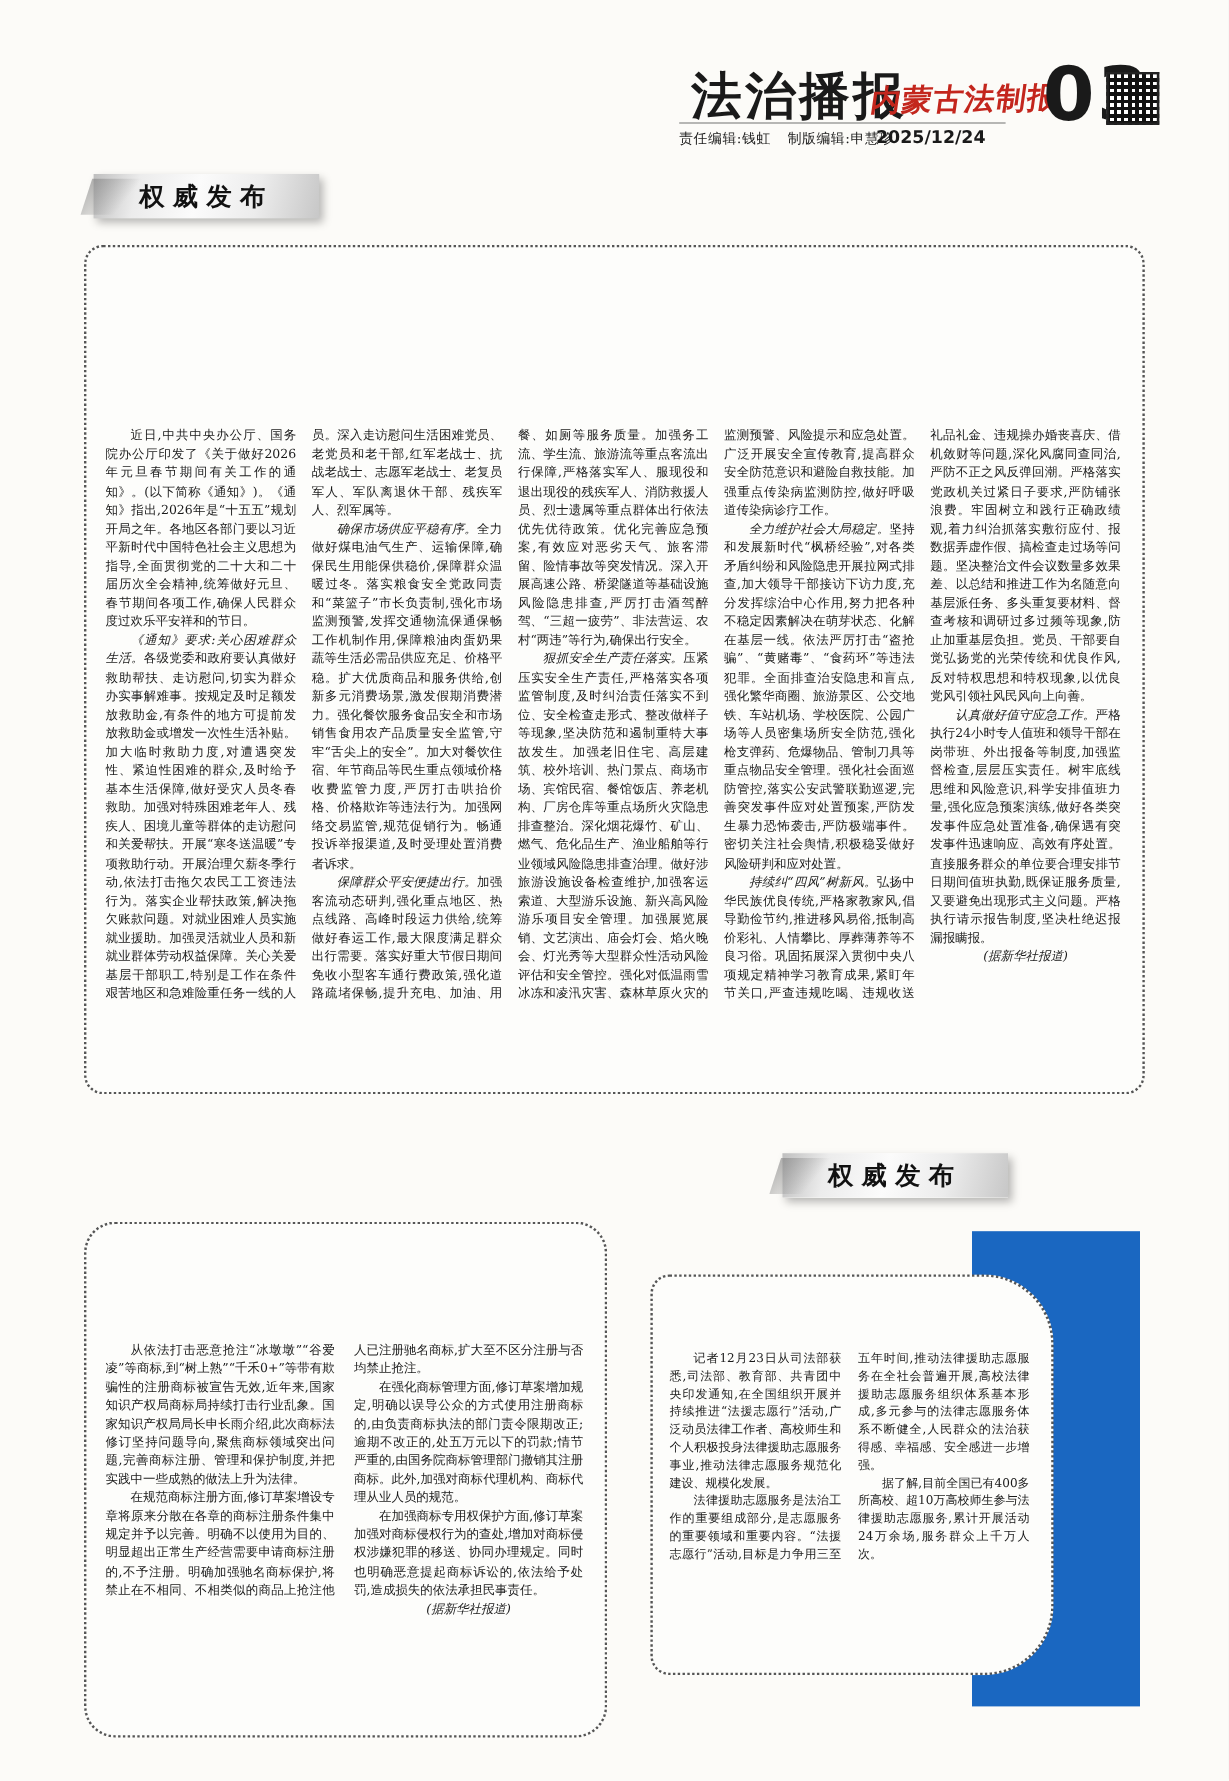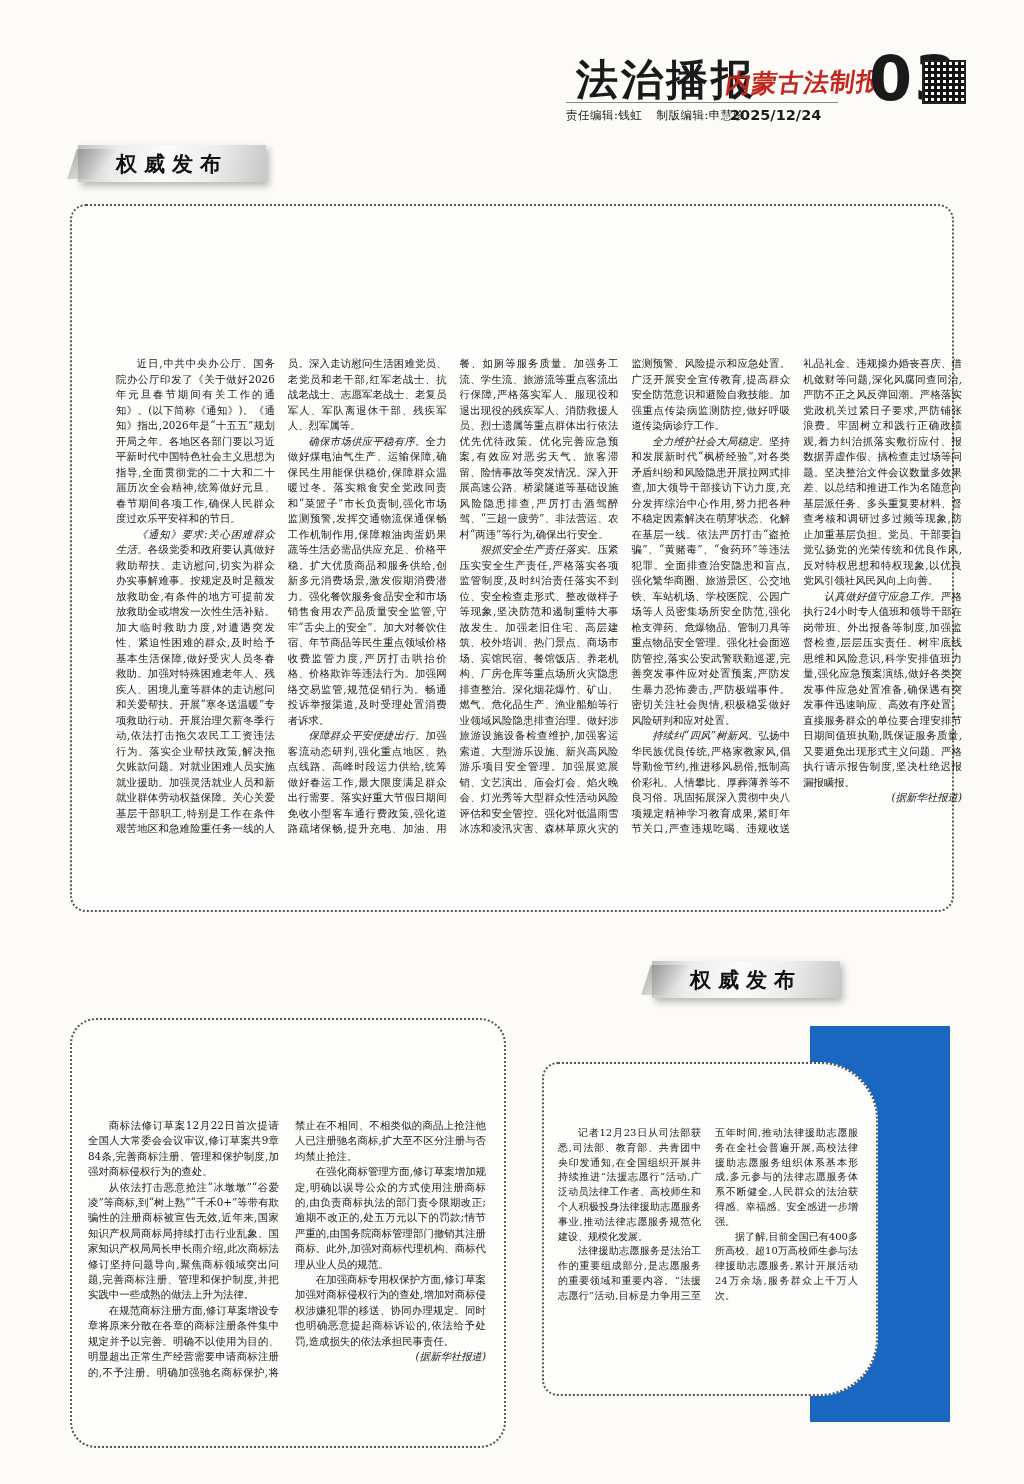--- a/index.html
+++ b/index.html
@@ -35,23 +35,23 @@
   #ribbon-auth2{left:652px;top:961px;}
   
   .main-box{position:absolute;left:70px;top:204px;width:880px;height:704px;background:#fdfdfb;
             border:2px dotted #555;border-radius:16px;z-index:2;}
   .main-title{position:absolute;left:70px;width:880px;text-align:center;font-weight:900;line-height:1.0;}
   #main-title-1{top:240px;font-size:40px;letter-spacing:1px;}
   #main-title-2{top:296px;font-size:38px;}
   .cols{position:absolute;text-align:justify;overflow:hidden;z-index:3;}
   .cols p{margin:0;text-indent:2em;}
   .cols .lead{font-weight:normal;font-style:oblique;}
-  .cols .byline{text-align:right;text-indent:0;font-style:oblique;}
+  .cols .byline{text-align:center;text-indent:0;font-style:oblique;}
   #main-columns{left:88px;top:356px;width:846px;height:544px;
-                column-count:5;column-gap:13px;font-size:10.4px;line-height:15.5px;margin-left:28px;}
+                column-count:5;column-gap:13px;font-size:10.4px;line-height:15.5px;}
   
   .tm-box{position:absolute;left:70px;top:1018px;width:432px;height:426px;background:#fdfdfb;
           border:2px dotted #555;border-radius:26px;z-index:2;}
   .tm-title{position:absolute;left:70px;width:432px;text-align:center;font-weight:900;}
   #tm-title-1{top:1042px;font-size:23px;letter-spacing:1px;}
   #tm-title-2{top:1078px;font-size:23px;letter-spacing:2px;}
   #tm-columns{left:88px;top:1118px;width:398px;height:312px;
               column-count:2;column-gap:16px;font-size:10.4px;line-height:15.4px;}
   
   .blue-rect{position:absolute;left:810px;top:1026px;width:140px;height:396px;background:#1a67c1;z-index:1;}
@@ -92,21 +92,20 @@
       <p><span class="lead">全力维护社会大局稳定。</span>坚持和发展新时代“枫桥经验”,对各类矛盾纠纷和风险隐患开展拉网式排查,加大领导干部接访下访力度,充分发挥综治中心作用,努力把各种不稳定因素解决在萌芽状态、化解在基层一线。依法严厉打击“盗抢骗”、“黄赌毒”、“食药环”等违法犯罪。全面排查治安隐患和盲点,强化繁华商圈、旅游景区、公交地铁、车站机场、学校医院、公园广场等人员密集场所安全防范,强化枪支弹药、危爆物品、管制刀具等重点物品安全管理。强化社会面巡防管控,落实公安武警联勤巡逻,完善突发事件应对处置预案,严防发生暴力恐怖袭击,严防极端事件。密切关注社会舆情,积极稳妥做好风险研判和应对处置。</p>
       <p><span class="lead">持续纠“四风”树新风。</span>弘扬中华民族优良传统,严格家教家风,倡导勤俭节约,推进移风易俗,抵制高价彩礼、人情攀比、厚葬薄养等不良习俗。巩固拓展深入贯彻中央八项规定精神学习教育成果,紧盯年节关口,严查违规吃喝、违规收送礼品礼金、违规操办婚丧喜庆、借机敛财等问题,深化风腐同查同治,严防不正之风反弹回潮。严格落实党政机关过紧日子要求,严防铺张浪费。牢固树立和践行正确政绩观,着力纠治抓落实敷衍应付、报数据弄虚作假、搞检查走过场等问题。坚决整治文件会议数量多效果差、以总结和推进工作为名随意向基层派任务、多头重复要材料、督查考核和调研过多过频等现象,防止加重基层负担。党员、干部要自觉弘扬党的光荣传统和优良作风,反对特权思想和特权现象,以优良党风引领社风民风向上向善。</p>
       <p><span class="lead">认真做好值守应急工作。</span>严格执行24小时专人值班和领导干部在岗带班、外出报备等制度,加强监督检查,层层压实责任。树牢底线思维和风险意识,科学安排值班力量,强化应急预案演练,做好各类突发事件应急处置准备,确保遇有突发事件迅速响应、高效有序处置。直接服务群众的单位要合理安排节日期间值班执勤,既保证服务质量,又要避免出现形式主义问题。严格执行请示报告制度,坚决杜绝迟报漏报瞒报。</p>
       <p class="byline">(据新华社报道)</p>
     </div>
 
   <div class="tm-box"></div>
   <div class="tm-title" id="tm-title-1">商标法修订草案首次提请审议</div>
   <div class="tm-title" id="tm-title-2">“打擦边球”或面临严惩</div>
   <div class="cols" id="tm-columns">
-      <p>商标法修订草案12月22日首次提请全国人大常委会会议审议,修订草案共9章84条,完善商标注册、管理和保护制度,加强对商标侵权行为的查处。</p>
       <p>从依法打击恶意抢注“冰墩墩”“谷爱凌”等商标,到“树上熟”“千禾0+”等带有欺骗性的注册商标被宣告无效,近年来,国家知识产权局商标局持续打击行业乱象。国家知识产权局局长申长雨介绍,此次商标法修订坚持问题导向,聚焦商标领域突出问题,完善商标注册、管理和保护制度,并把实践中一些成熟的做法上升为法律。</p>
       <p>在规范商标注册方面,修订草案增设专章将原来分散在各章的商标注册条件集中规定并予以完善。明确不以使用为目的、明显超出正常生产经营需要申请商标注册的,不予注册。明确加强驰名商标保护,将禁止在不相同、不相类似的商品上抢注他人已注册驰名商标,扩大至不区分注册与否均禁止抢注。</p>
       <p>在强化商标管理方面,修订草案增加规定,明确以误导公众的方式使用注册商标的,由负责商标执法的部门责令限期改正;逾期不改正的,处五万元以下的罚款;情节严重的,由国务院商标管理部门撤销其注册商标。此外,加强对商标代理机构、商标代理从业人员的规范。</p>
       <p>在加强商标专用权保护方面,修订草案加强对商标侵权行为的查处,增加对商标侵权涉嫌犯罪的移送、协同办理规定。同时也明确恶意提起商标诉讼的,依法给予处罚,造成损失的依法承担民事责任。</p>
       <p class="byline">(据新华社报道)</p>
     </div>
 
   <div class="blue-rect"></div>
   <div class="la-box"></div>
   <div class="cols" id="la-columns">

